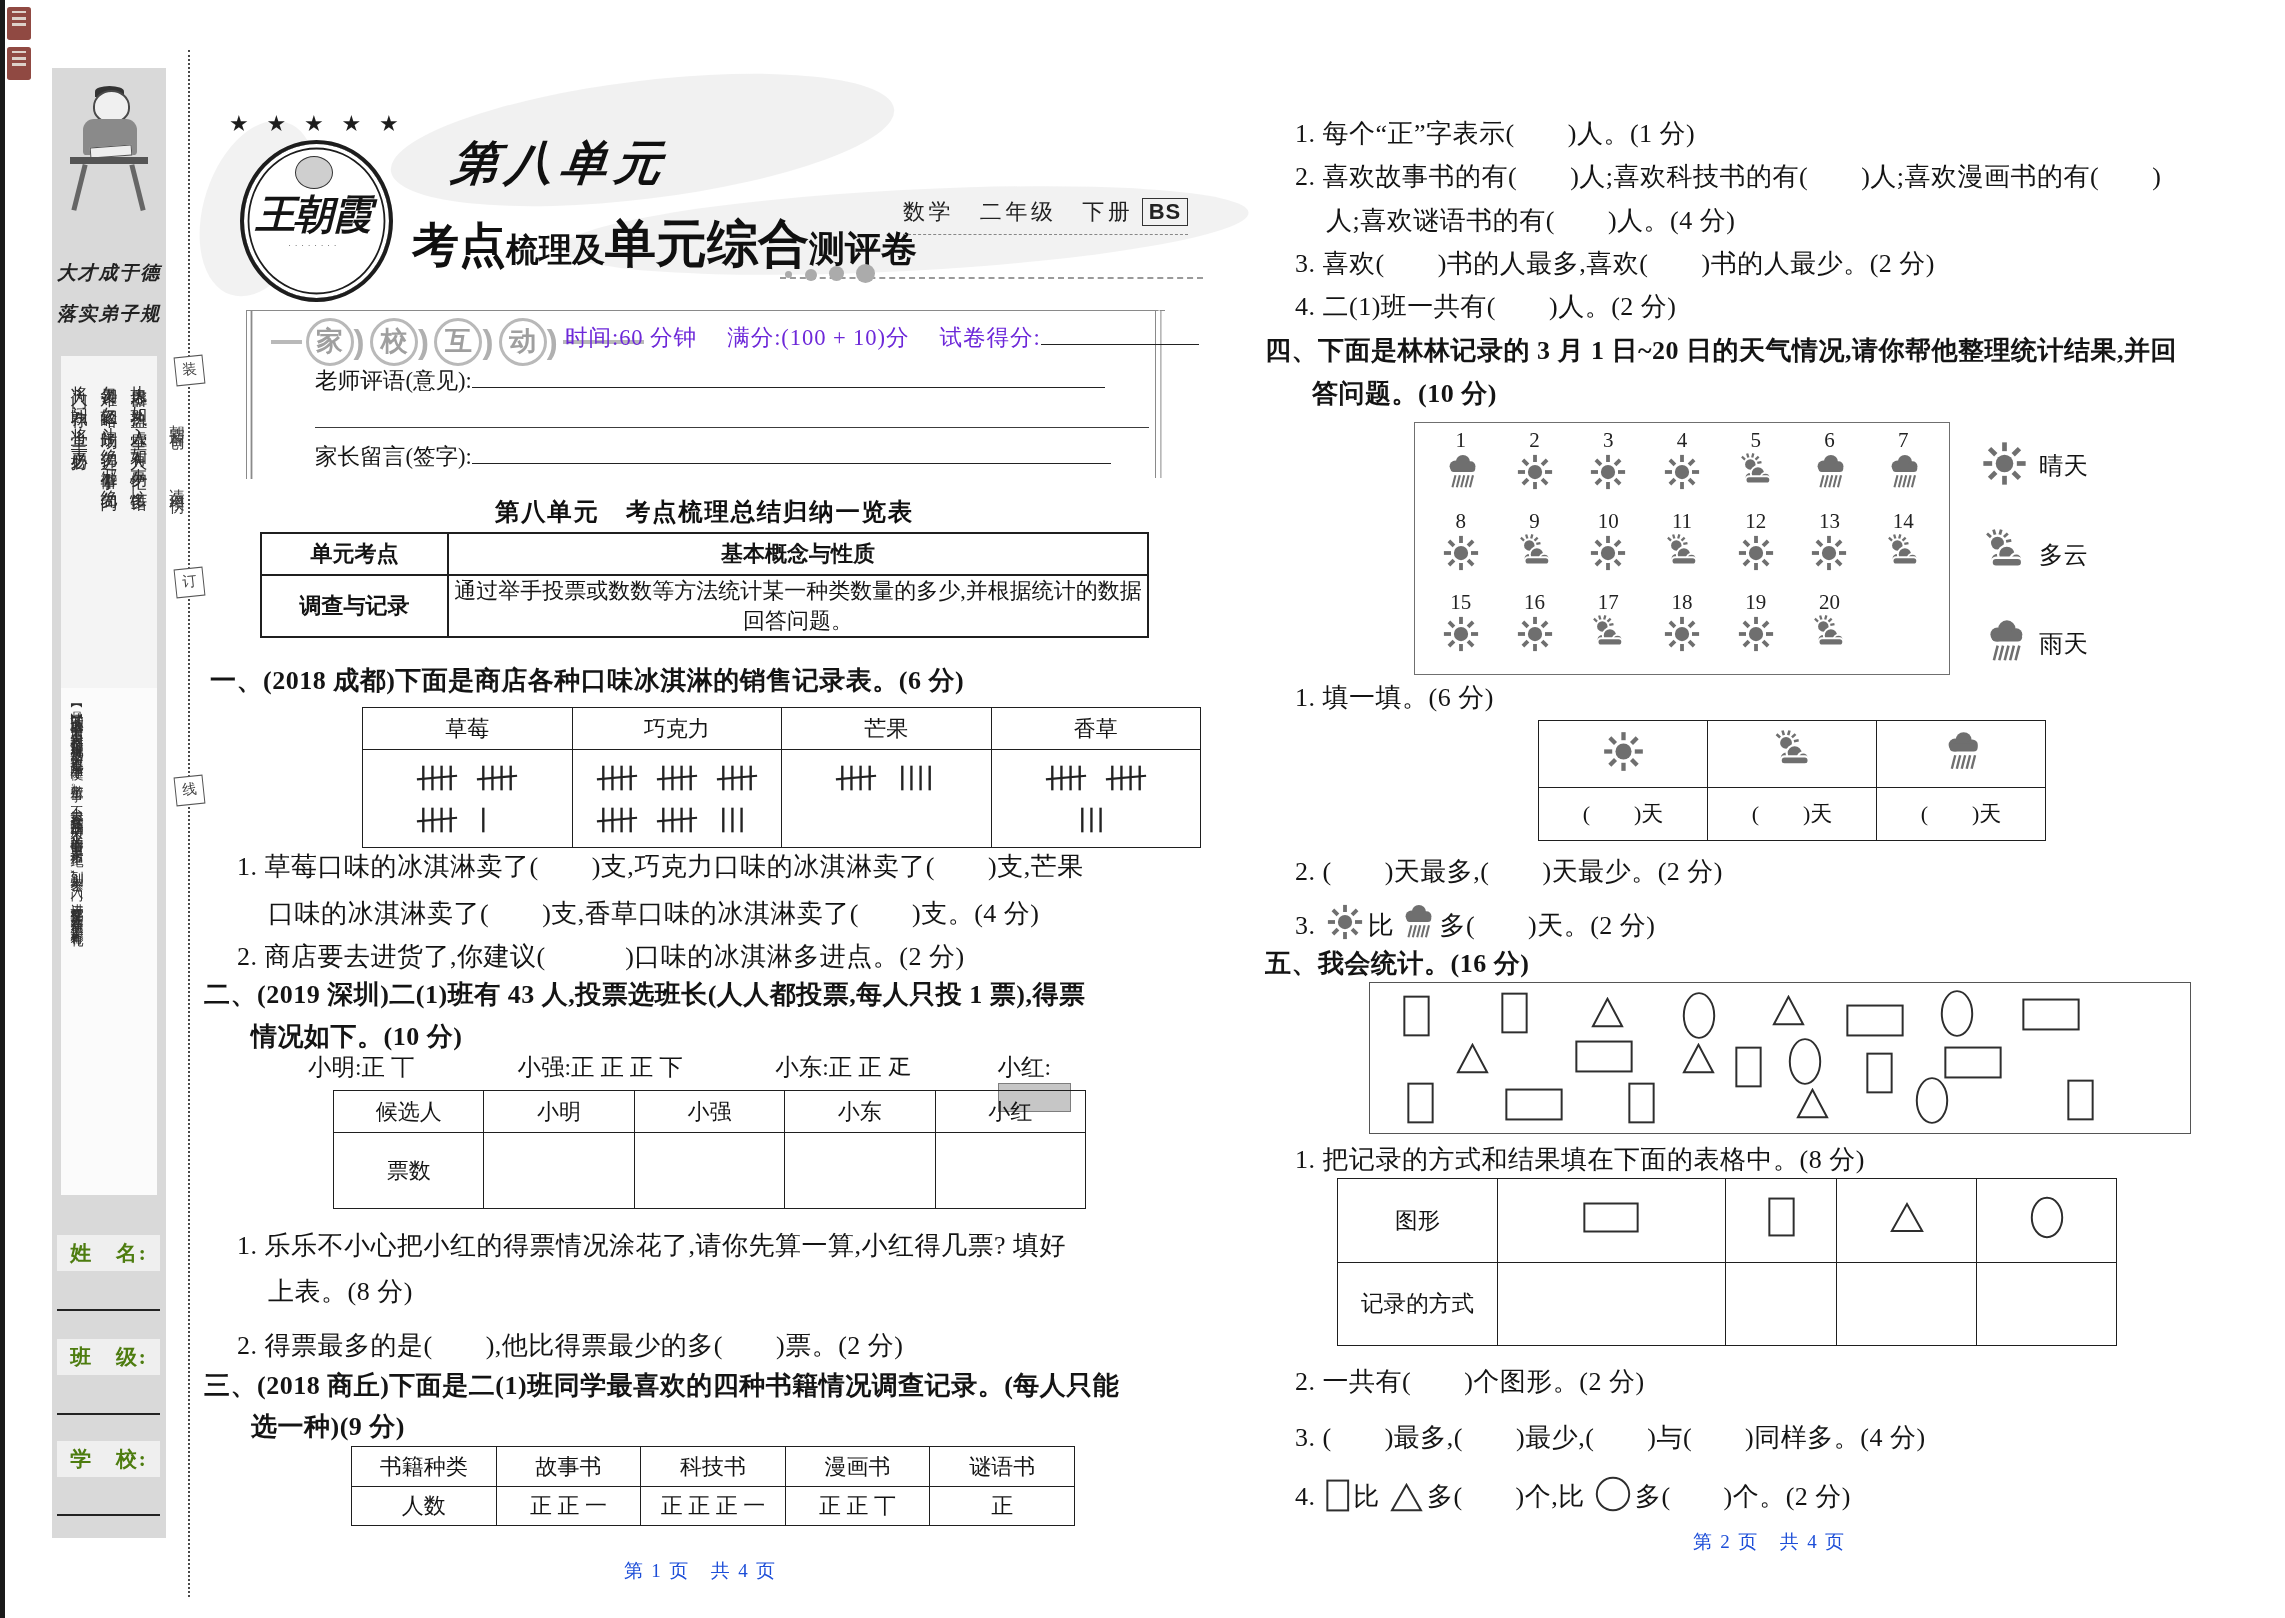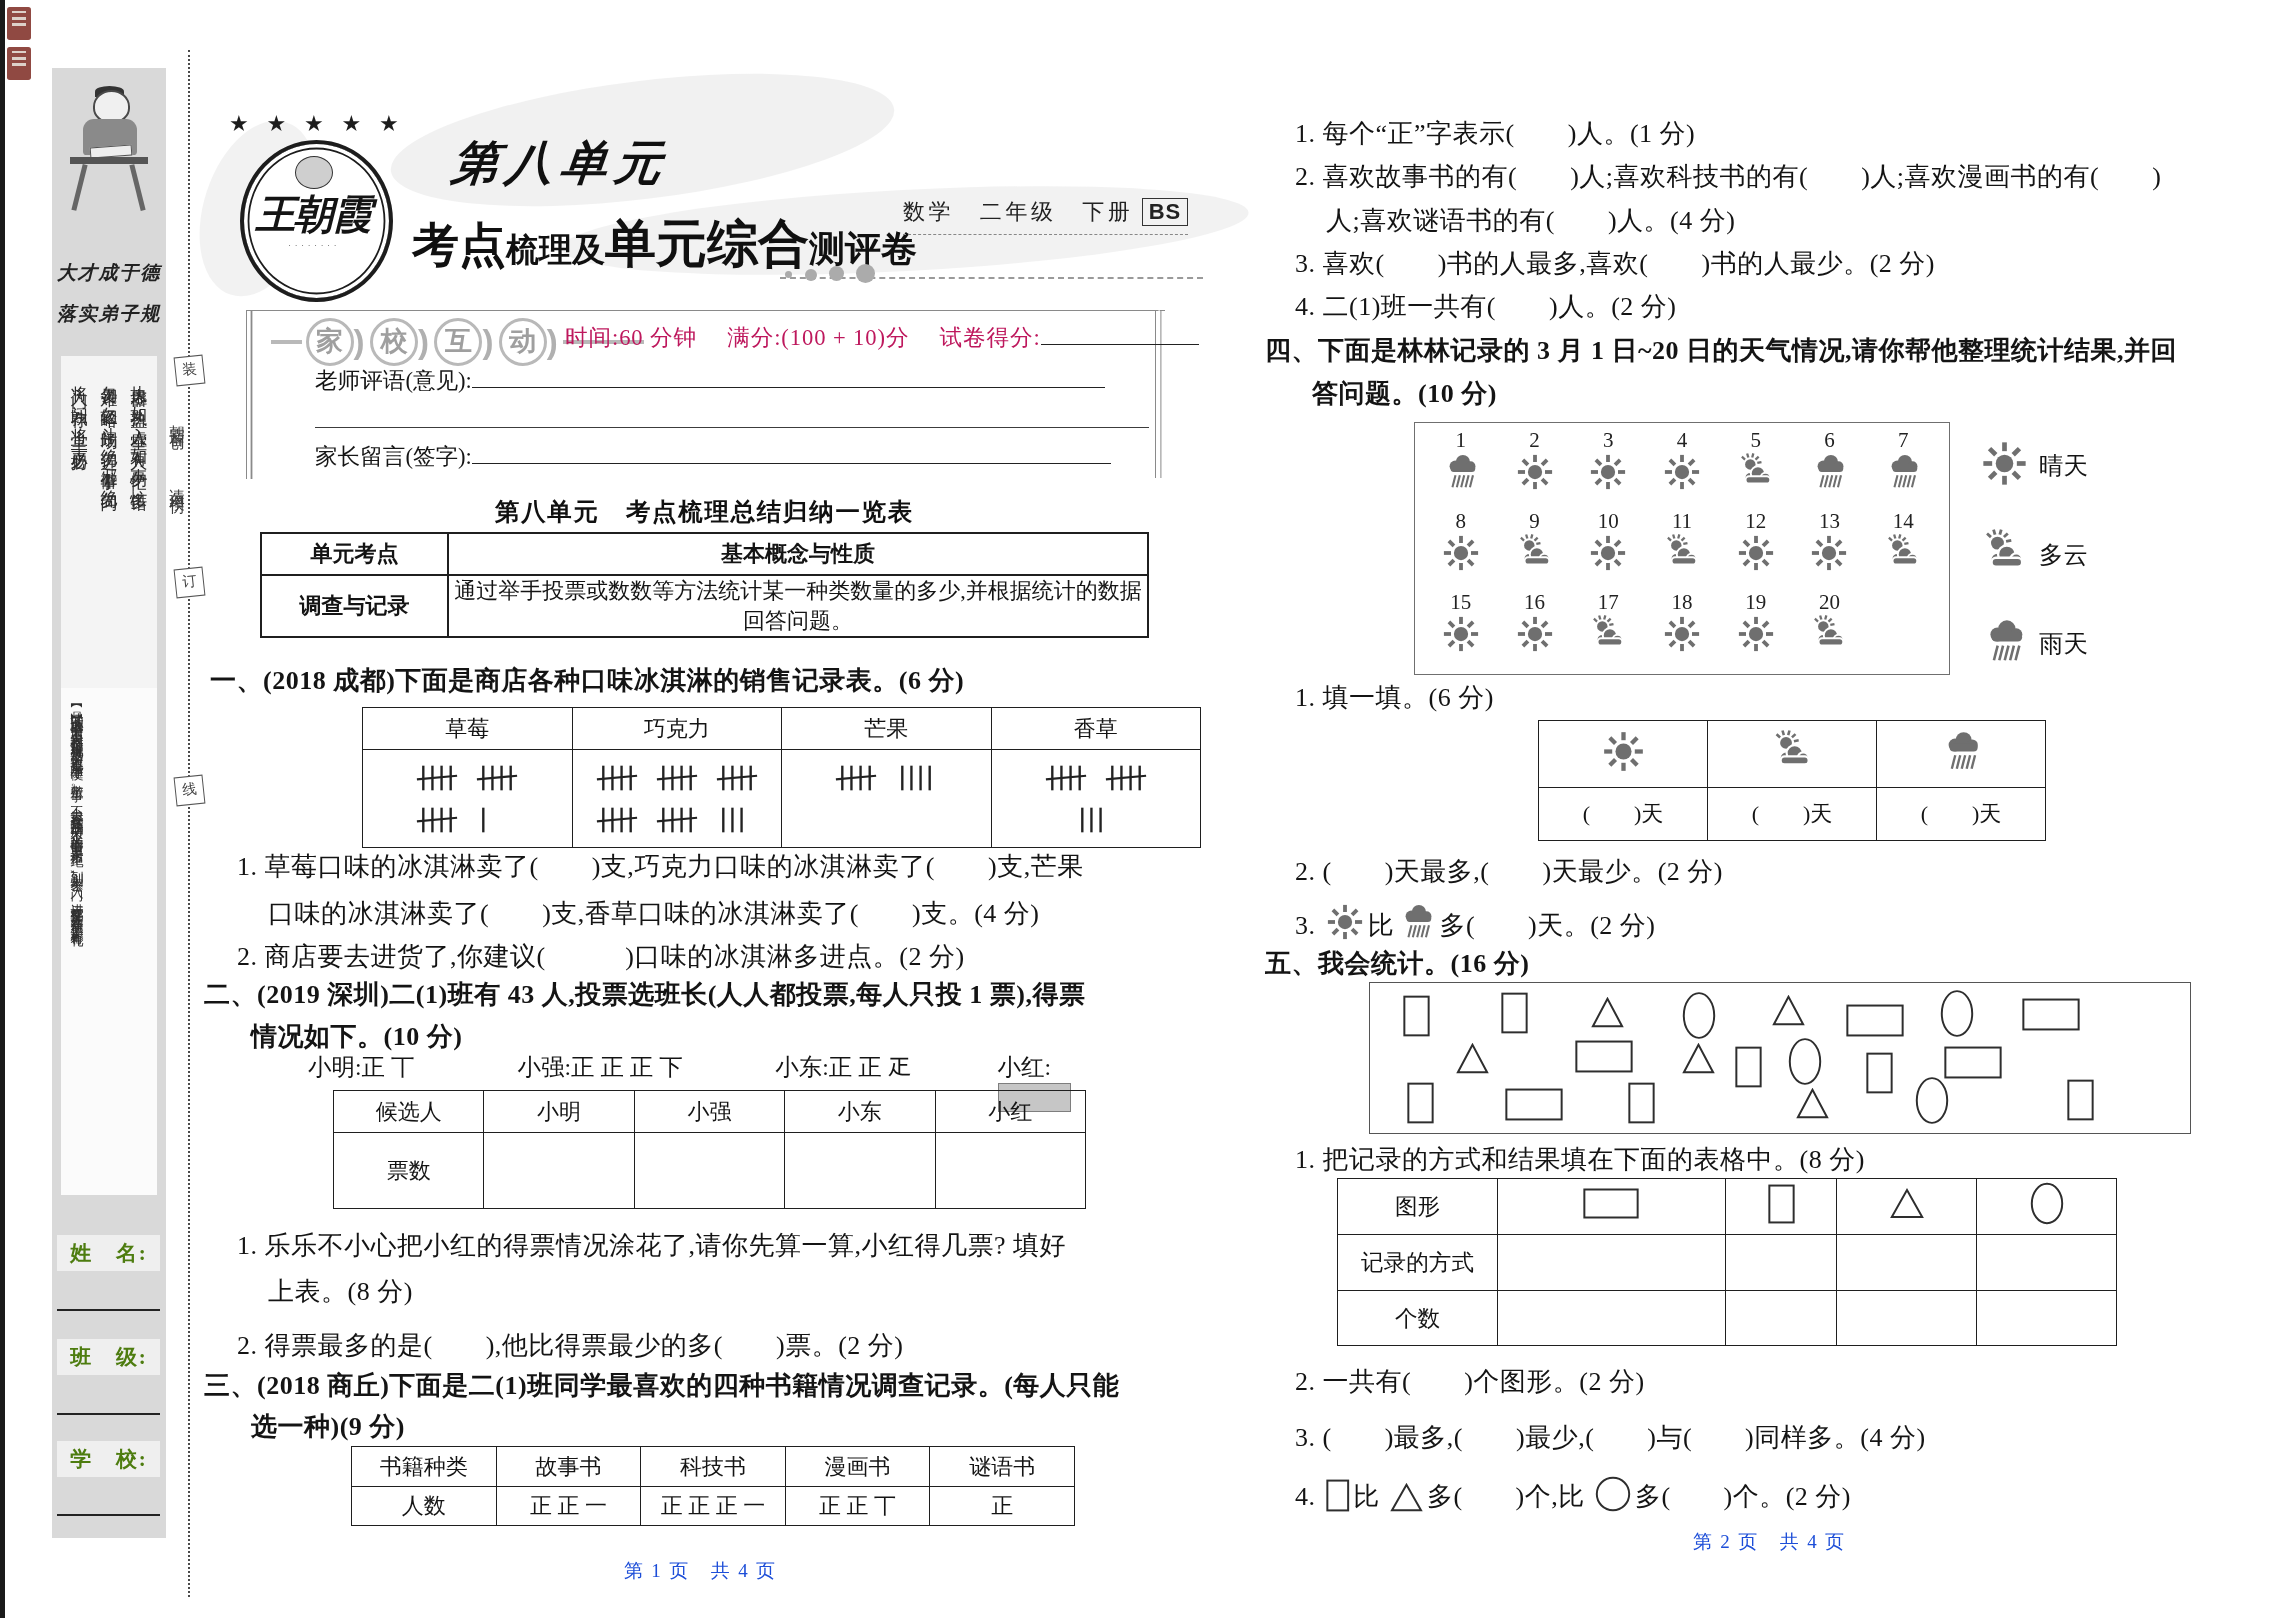--- a/index.html
+++ b/index.html
@@ -54,21 +54,21 @@
   .edition{display:inline-block;border:1.8px solid #333;padding:0 5.4px;margin-left:9px;font-weight:bold;font-family:"Liberation Sans",sans-serif;letter-spacing:0.9px;}
   .dashdot{left:780px;top:277px;width:423px;height:0;border-top:2.7px dashed #9a9a9a;}
   .dot{border-radius:50%;background:#ababab;}
   
   .hx-frame{left:246px;top:310px;width:918px;height:168px;border-top:1.8px solid #8a8a8a;border-left:1.8px solid #8a8a8a;box-shadow:inset 3.6px 0 0 #fff,inset 5.4px 0 0 #8a8a8a;}
   .hx-right{left:1155px;top:310px;width:0;height:168px;border-left:1.8px solid #8a8a8a;box-shadow:3.6px 0 0 #fff,5.4px 0 0 #8a8a8a;}
   .hx-logo{left:271px;top:318px;display:flex;align-items:center;gap:3.6px;}
   .hx-logo .seg{width:31px;height:3.6px;background:#b9b9b9;}
   .hx-char{display:inline-block;width:42px;height:42px;border:3.6px solid #b9b9b9;border-radius:50%;color:#9f9f9f;font-weight:bold;font-size:27px;text-align:center;line-height:40px;font-family:"Liberation Sans",sans-serif;}
   .hx-paren{color:#b0b0b0;font-size:33px;font-weight:bold;margin:0 1.8px 0 -3.6px;font-family:"Liberation Sans",sans-serif;}
-  .hx-meta{left:565px;top:322px;font-size:22.6px;letter-spacing:0.9px;color:#be185d;white-space:nowrap;}
+  .hx-meta{left:565px;top:322px;font-size:22.6px;letter-spacing:0.9px;color:#6d28d9;white-space:nowrap;}
   .u-line{display:inline-block;border-bottom:1.8px solid #222;height:22px;}
   .hx-row{left:315px;font-size:22.6px;color:#161616;white-space:nowrap;}
   .hline{left:315px;width:834px;height:0;border-top:1.8px solid #3c3c3c;}
   
   table{border-collapse:collapse;}
   .tb{position:absolute;}
   .tb table{width:100%;height:100%;}
   .tb td{border:1.8px solid #1f1f1f;text-align:center;vertical-align:middle;font-size:22px;color:#141414;padding:0;}
   .tb .thick{border-width:2.7px;}
   .sum-title{left:260px;top:496px;width:889px;text-align:center;font-size:24.4px;font-weight:bold;letter-spacing:1.8px;color:#101010;font-family:"Liberation Sans",sans-serif;}
@@ -913,27 +913,20 @@
                 <ellipse cx="19" cy="24" rx="17" ry="22" stroke="#2e2e2e" stroke-width="2.2" fill="none"></ellipse>
               </svg></span></td>
     </tr>
     <tr style="height:56px">
       <td style="font-size:22.6px">记录的方式</td>
       <td></td>
           <td></td>
           <td></td>
           <td></td>
     </tr>
-    <tr>
-      <td style="font-size:22.6px">个数</td>
-      <td></td>
-          <td></td>
-          <td></td>
-          <td></td>
-    </tr>
   </tbody>
     </table>
 </div>
 <div class="abs q sub" style="left:1295px;top:1364px">2. 一共有(　　)个图形。(2 分)</div>
 <div class="abs q sub" style="left:1295px;top:1420px">3. (　　)最多,(　　)最少,(　　)与(　　)同样多。(4 分)</div>
 <div class="abs q sub" style="left:1295px;top:1476px">
   <span>4.</span>
   <span class="icon-inline"><svg width="23.5" height="33" viewBox="0 0 26 36">
         <rect x="1.5" y="1.5" width="23" height="33" stroke="#2e2e2e" stroke-width="2.2" fill="none"></rect>
       </svg></span><span>比</span>

